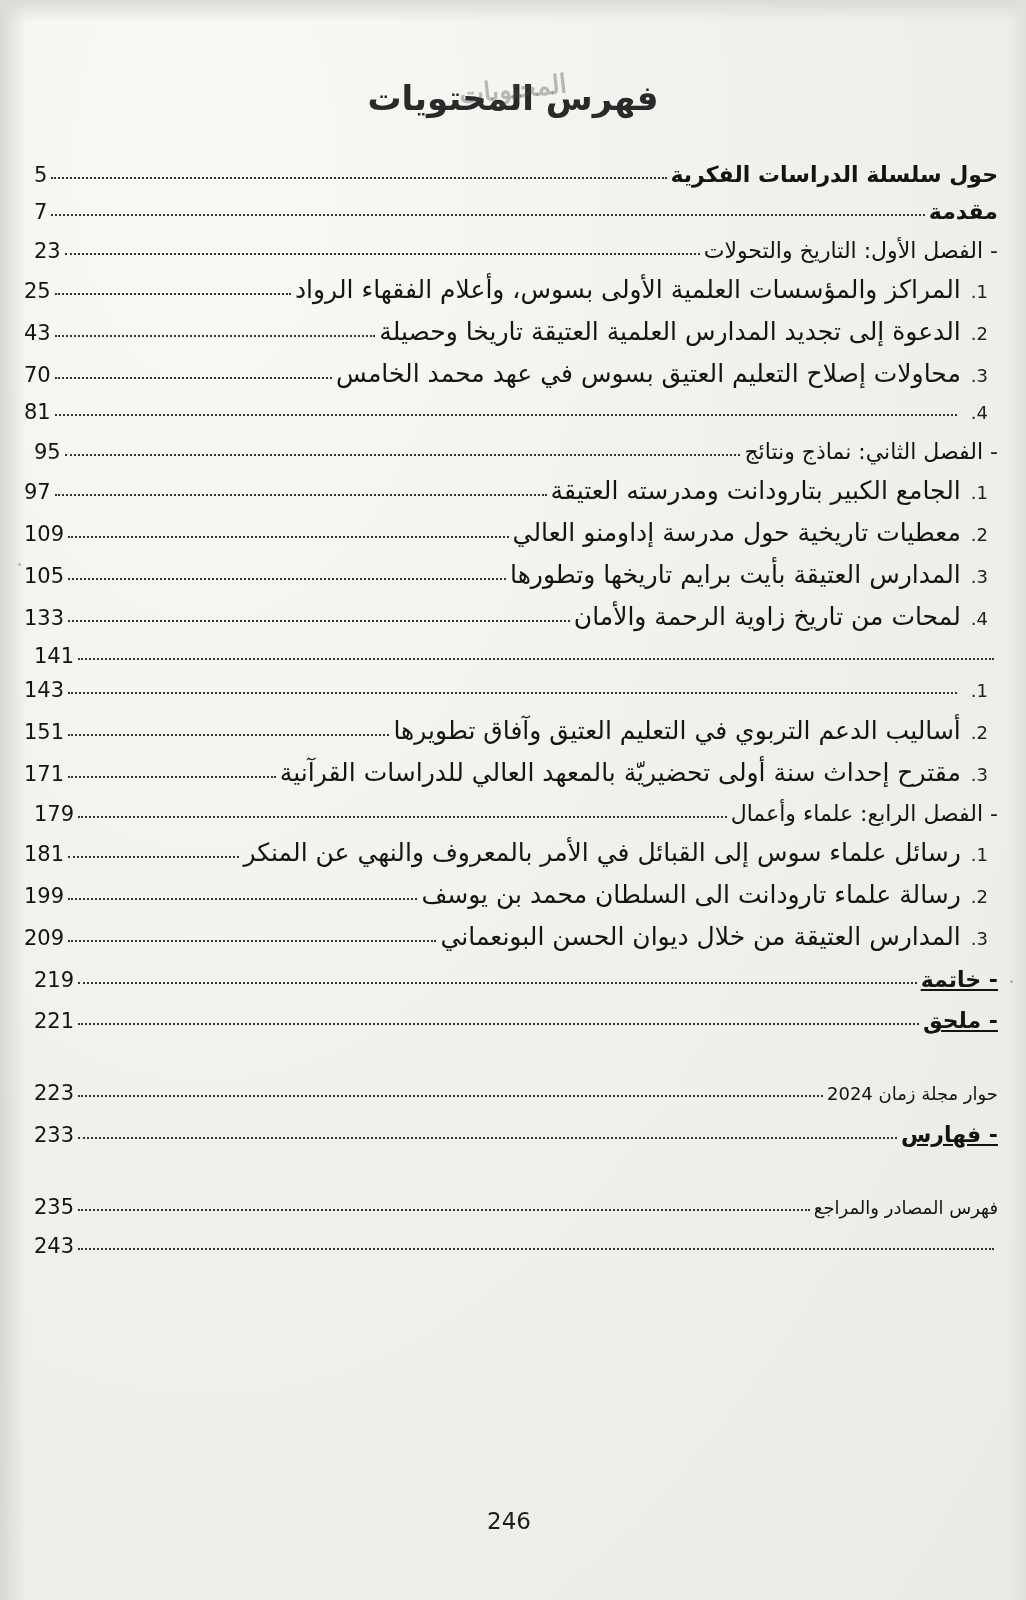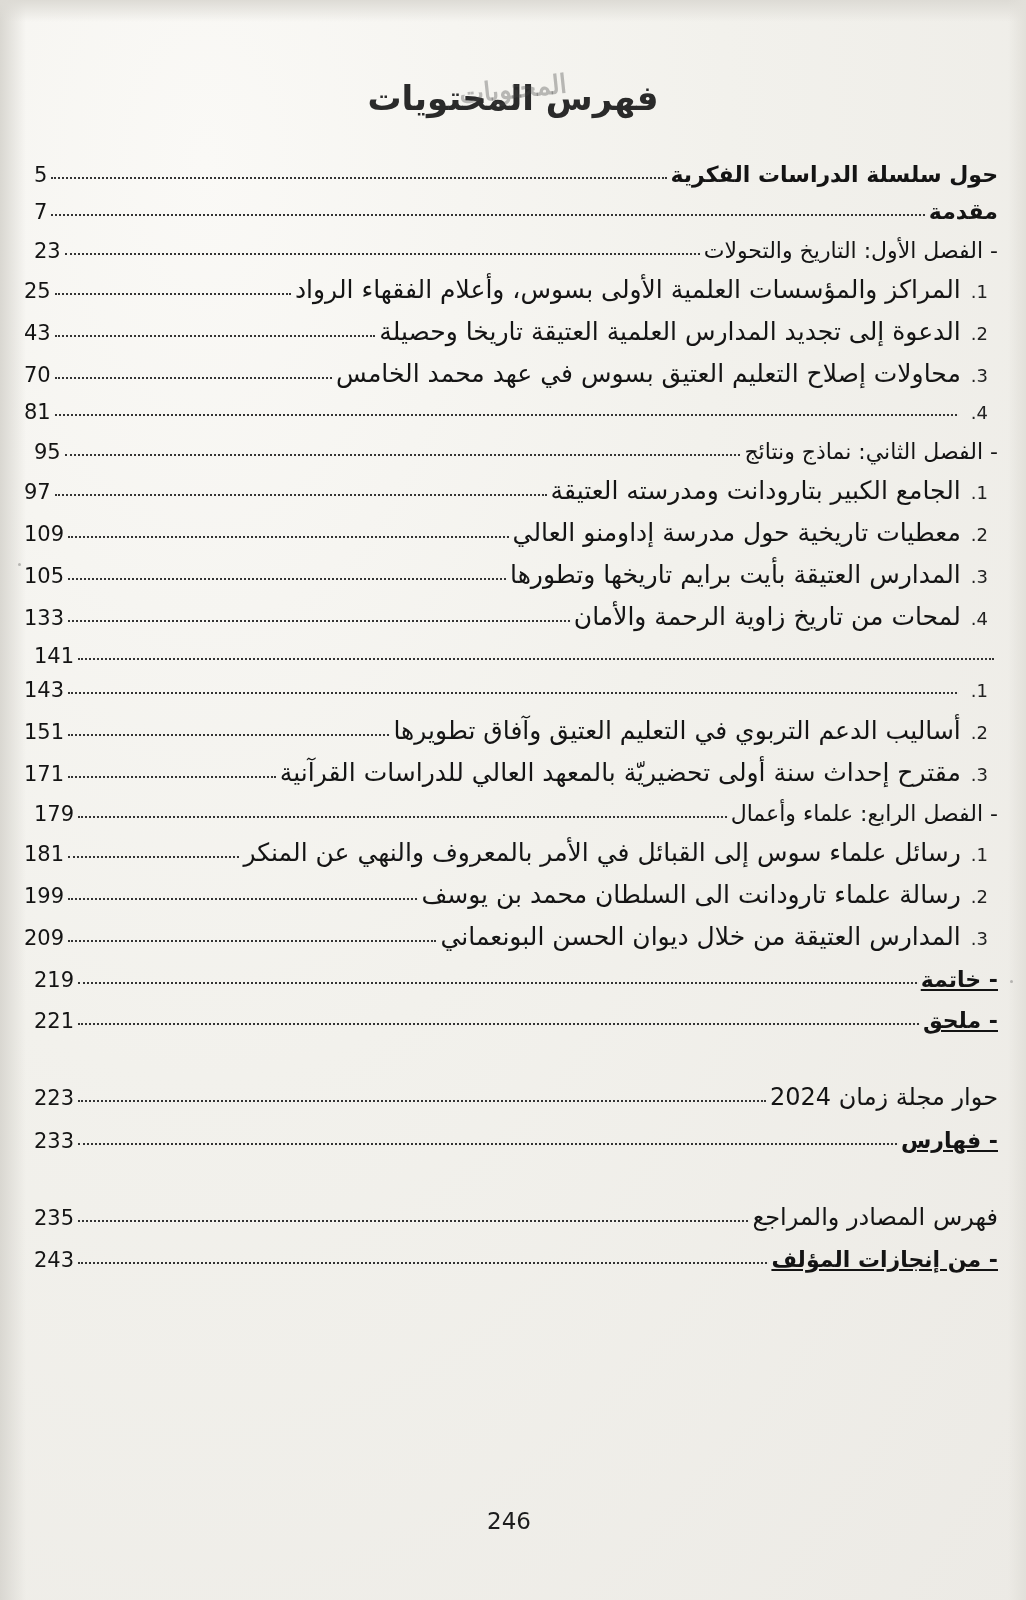--- a/index.html
+++ b/index.html
@@ -109,21 +109,21 @@
     font-family: "DejaVu Sans", "Liberation Sans", sans-serif;
   }
 
   
   .lvl-top .label { font-weight: bold; font-size: 22px; }
   .lvl-chapter .label { font-weight: normal; font-size: 22px; }
   .lvl-chapter { margin-top: 10px; }
   .lvl-sub { font-size: 19.5px; }
   .lvl-sub .label { font-size: 25px; }
   .lvl-sub { padding-right: 10px; margin-bottom: 9px; }
-  .lvl-plain .label { font-size: 24px; font-weight: normal; margin-top: 34px; }
+  .lvl-plain .label { font-size: 18px; font-weight: normal; margin-top: 34px; }
   .lvl-back .label { font-weight: bold; font-size: 22px; text-decoration: underline; }
   .lvl-back { margin-top: 12px; margin-bottom: 12px; }
   .lvl-plain { margin-top: 12px; margin-bottom: 12px; }
 
   .folio {
     position: absolute;
     bottom: 66px;
     left: 0; right: 8px;
     text-align: center;
     font-size: 23px;
@@ -281,21 +281,20 @@
         <span class="label">- فهارس</span>
         <span class="dots"></span>
         <span class="page-no">233</span>
       </div>
       <div class="row lvl-plain">
         <span class="label">فهرس المصادر والمراجع</span>
         <span class="dots"></span>
         <span class="page-no">235</span>
       </div>
       <div class="row lvl-back">
-        <span class="label">- من إنجازات المؤلف</span>
         <span class="dots"></span>
         <span class="page-no">243</span>
       </div>
     </div>
 
   <div class="speck" style="top:563px; left:18px;"></div>
   <div class="speck" style="top:980px; left:1010px;"></div>
 
   <div class="folio">246</div>
 </div>

